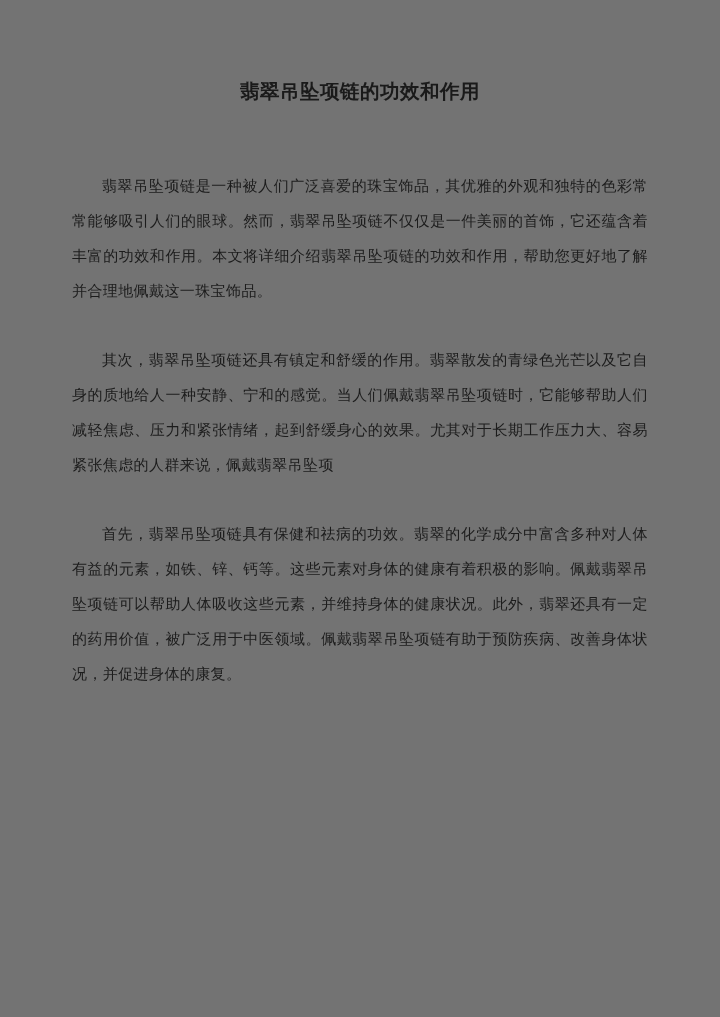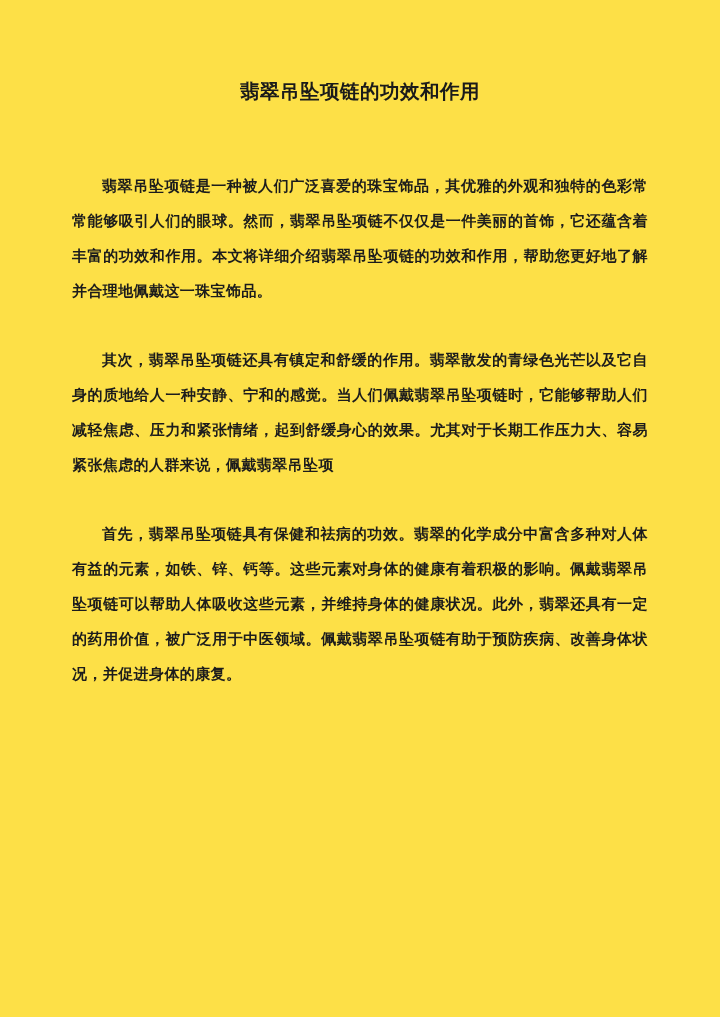--- a/index.html
+++ b/index.html
@@ -11,37 +11,36 @@
     width: 720px;
     height: 1017px;
     font-family: "DejaVu Serif", "Liberation Serif", serif;
     color: #1a1a1a;
     overflow: hidden;
   }
   .page {
     position: relative;
     width: 720px;
     height: 1017px;
-    background: #fde047;
+    background: #737373;
     box-sizing: border-box;
     padding: 0 72px;
   }
   .doc-title {
     margin: 0;
     padding-top: 78px;
     text-align: center;
     font-size: 19.5px;
     font-weight: bold;
     letter-spacing: 0.5px;
     line-height: 1.4;
     font-family: "DejaVu Serif", "Liberation Serif", serif;
   }
   .body-block {
     margin-top: 64px;
-    font-weight: bold;
   }
   .para {
     margin: 0 0 34px 0;
     font-size: 15px;
     line-height: 2.33;
     text-align: justify;
     text-justify: inter-ideograph;
     text-indent: 2em;
     letter-spacing: 0.4px;
     color: #1c1c1c;

